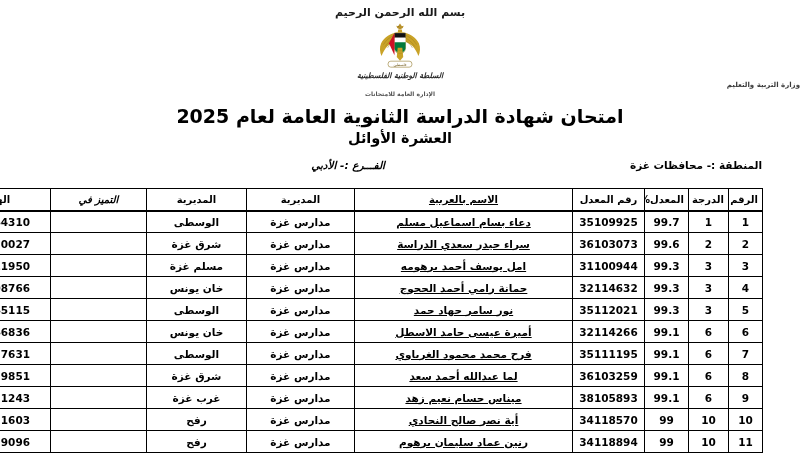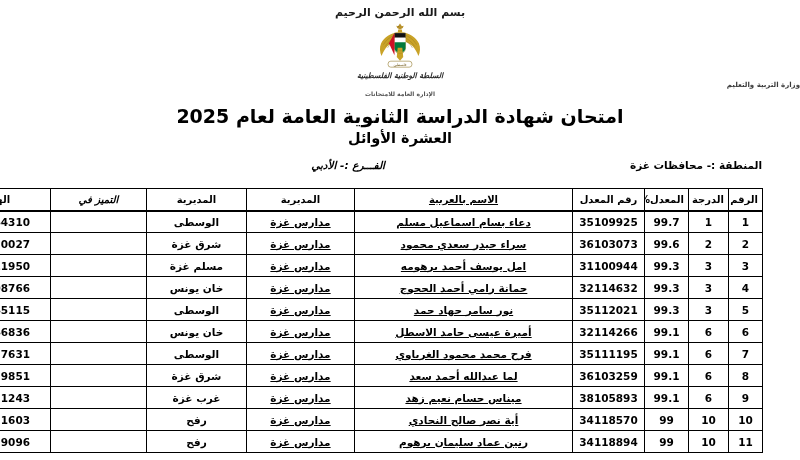--- a/index.html
+++ b/index.html
@@ -149,21 +149,21 @@
   .c-grade  { width: 40px; }
   .c-avg    { width: 44px; }
   .c-seat   { width: 72px; }
   .c-name   { width: 218px; text-decoration: underline; }
   .c-school { width: 108px; }
   .c-dir    { width: 100px; }
   .c-excel  { width: 96px; font-style: italic; }
   .c-phone  { width: 114px; }
 
   td.c-name   { text-align: center; margin-top: 40px; }
-  td.c-school { text-align: center; text-decoration: underline; }
+  td.c-school { text-align: center; }
   td.c-dir    { text-align: center; }
   td.c-phone  { text-align: center; direction: ltr; font-family: "DejaVu Sans", sans-serif; }
   td.c-seat   { direction: ltr; }
   td.c-excel  { }
 </style>
 </head>
 <body>
 
 <div class="page">
 
@@ -244,21 +244,21 @@
             <td class="c-school">مدارس غزة</td>
             <td class="c-dir">الوسطى</td>
             <td class="c-excel"></td>
             <td class="c-phone">0599344310</td>
           </tr>
           <tr>
             <td class="c-num">2</td>
             <td class="c-grade">2</td>
             <td class="c-avg">99.6</td>
             <td class="c-seat">36103073</td>
-            <td class="c-name">سراء حيدر سعدي محمود</td>
+            <td class="c-name">سراء حيدر سعدي الدراسة</td>
             <td class="c-school">مدارس غزة</td>
             <td class="c-dir">شرق غزة</td>
             <td class="c-excel"></td>
             <td class="c-phone">0597970027</td>
           </tr>
           <tr>
             <td class="c-num">3</td>
             <td class="c-grade">3</td>
             <td class="c-avg">99.3</td>
             <td class="c-seat">31100944</td>

